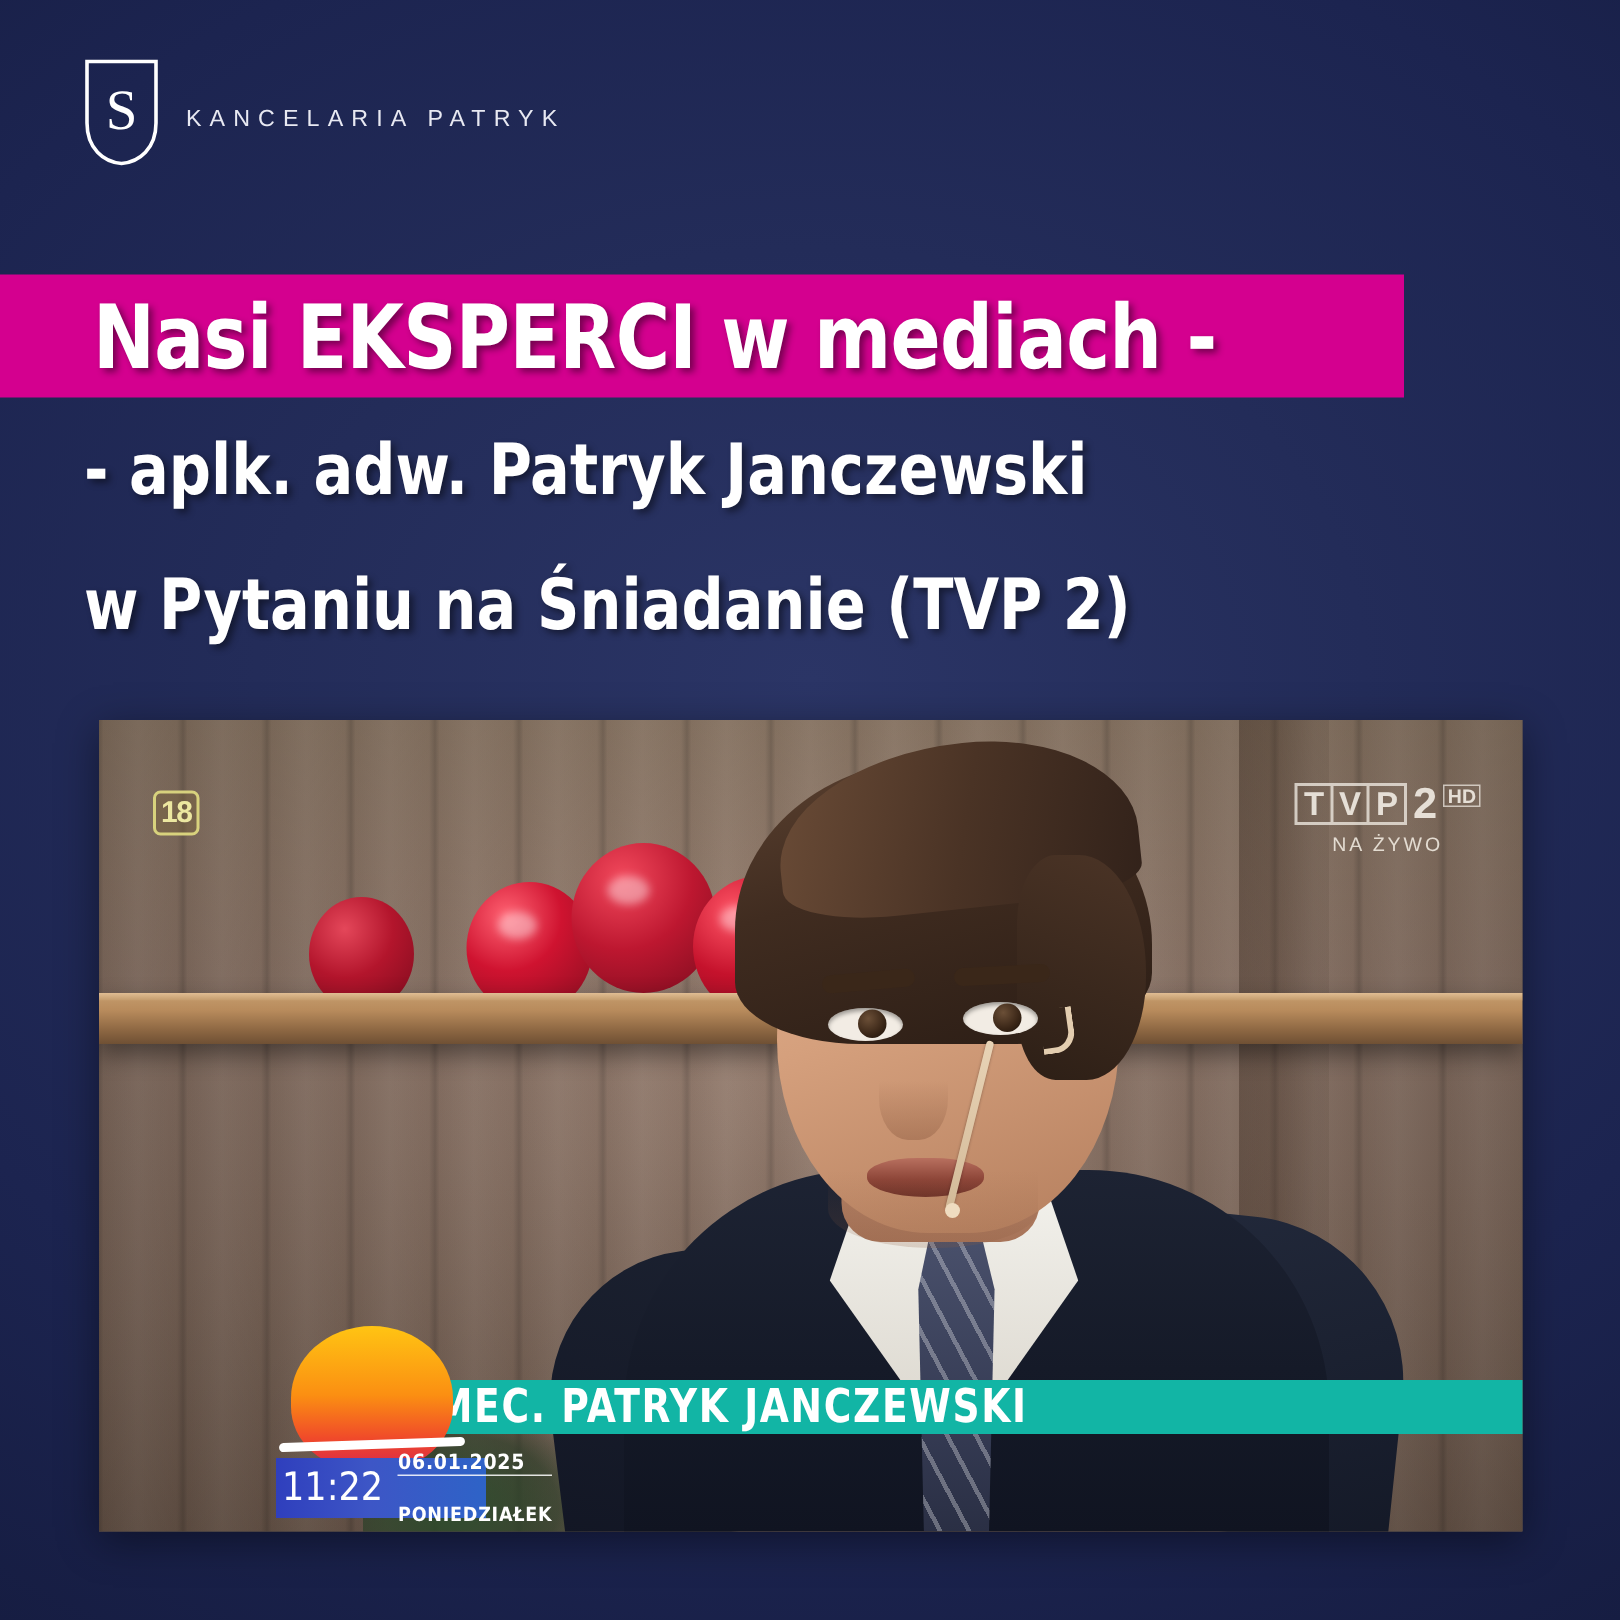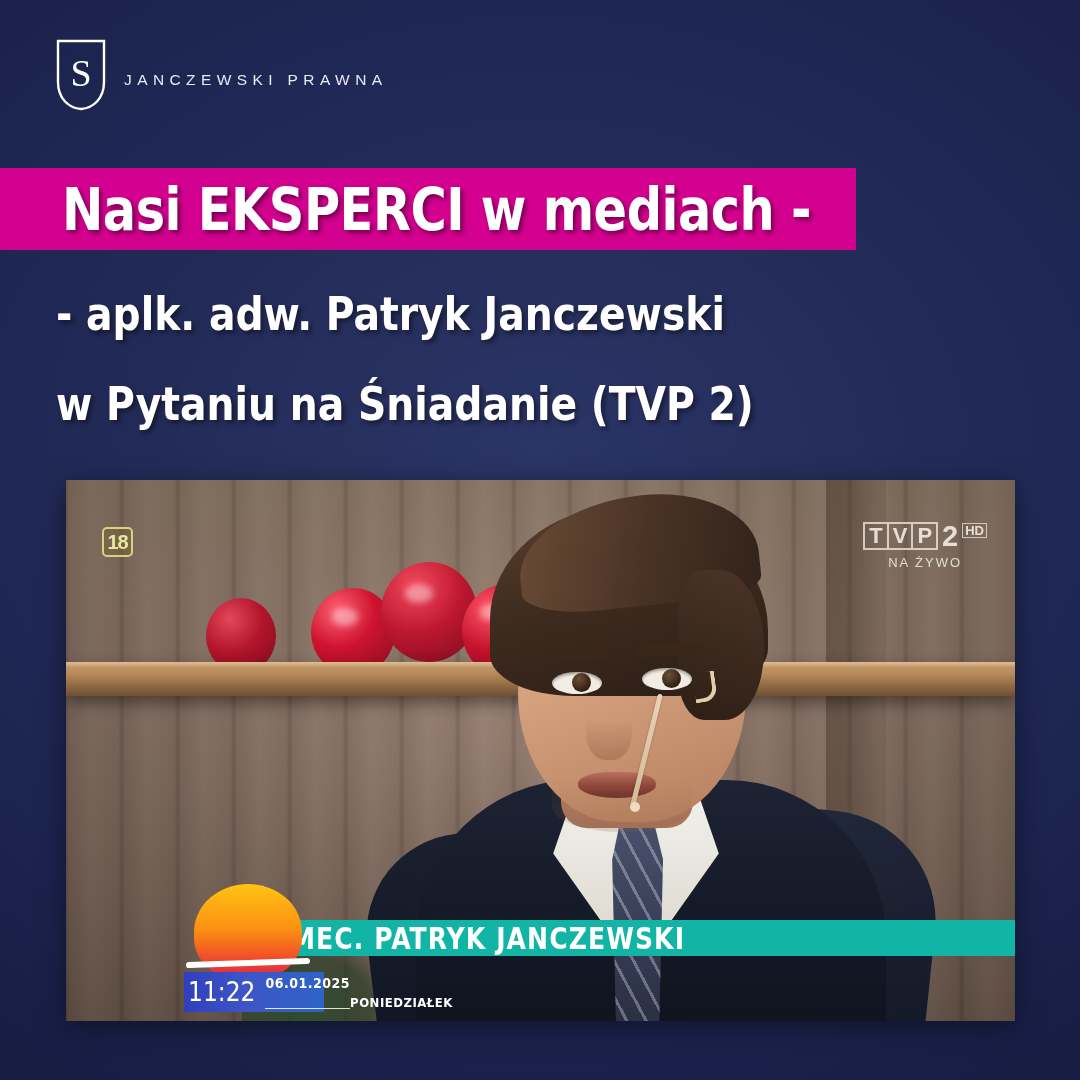--- a/index.html
+++ b/index.html
@@ -27,21 +27,21 @@
     white-space:nowrap;
   }
   #firm-sub {
     font-family:"Liberation Sans", sans-serif;
     font-size:15.5px; color:#e8e9f2; letter-spacing:5.4px; line-height:1;
     margin-top:9px; white-space:nowrap;
   }
 
   
   #pink-banner {
-    position:absolute; left:0; top:168px; width:856px; height:82px;
+    position:absolute; left:0; top:183px; width:936px; height:82px;
     background:#d4008f; display:flex; align-items:center;
   }
   #pink-banner-text {
     font-family:"DejaVu Sans Condensed","Liberation Sans Narrow","Liberation Sans",sans-serif;
     font-weight:bold; font-size:59px; color:#ffffff;
     margin-left:62px; letter-spacing:-0.5px; white-space:nowrap;
     transform:scaleX(0.93); transform-origin:left center;
     text-shadow:3px 3px 5px rgba(0,0,0,0.45);
   }
 
@@ -283,21 +283,21 @@
   }
   #time-bar {
     position:absolute; left:0px; top:88px; width:140px; height:40px;
     background:linear-gradient(90deg,#2f3fbd 0%,#3d56c6 45%,#2e63c7 100%);
     display:flex; align-items:center; padding-left:4px; gap:10px;
   }
   #clock {
     font-family:"DejaVu Sans Condensed","Liberation Sans Narrow","Liberation Sans",sans-serif;
     font-weight:normal; font-size:26px; color:#ffffff; letter-spacing:0px;
   }
-  #datecol { display:flex; flex-direction:row; line-height:1; }
+  #datecol { display:flex; flex-direction:column; line-height:1; }
   #the-date {
     font-family:"DejaVu Sans Condensed","Liberation Sans Narrow","Liberation Sans",sans-serif;
     font-weight:bold; font-size:14px; color:#ffffff; letter-spacing:0.5px;
     border-bottom:1.5px solid rgba(255,255,255,0.85); padding-bottom:1px;
   }
   #the-day {
     font-family:"DejaVu Sans Condensed","Liberation Sans Narrow","Liberation Sans",sans-serif;
     font-weight:bold; font-size:13px; color:#ffffff; letter-spacing:0.5px;
     margin-top:20px;
   }
@@ -308,21 +308,21 @@
 <div id="stage">
 
   <div id="logo">
     <div id="shield">
       <svg viewBox="0 0 52 74" xmlns="http://www.w3.org/2000/svg">
         <path d="M3 3 H49 V44 C49 61 38 70 26 71 C14 70 3 61 3 44 Z" fill="none" stroke="#ffffff" stroke-width="2.4"></path>
         <text x="26" y="48" font-family="Liberation Serif, serif" font-size="38" fill="#ffffff" text-anchor="middle">S</text>
       </svg>
     </div>
     <div id="logo-text">
-      <div id="firm-sub">JANCZEWSKI PRAWNA</div>
+      <div id="firm-sub">KANCELARIA PATRYK</div>
     </div>
   </div>
 
   <div id="pink-banner">
     <div id="pink-banner-text">Nasi EKSPERCI w mediach -</div>
   </div>
 
   <div class="subline" id="subline-1">- aplk. adw. Patryk Janczewski</div>
   <div class="subline" id="subline-2">w Pytaniu na Śniadanie (TVP 2)</div>
 

